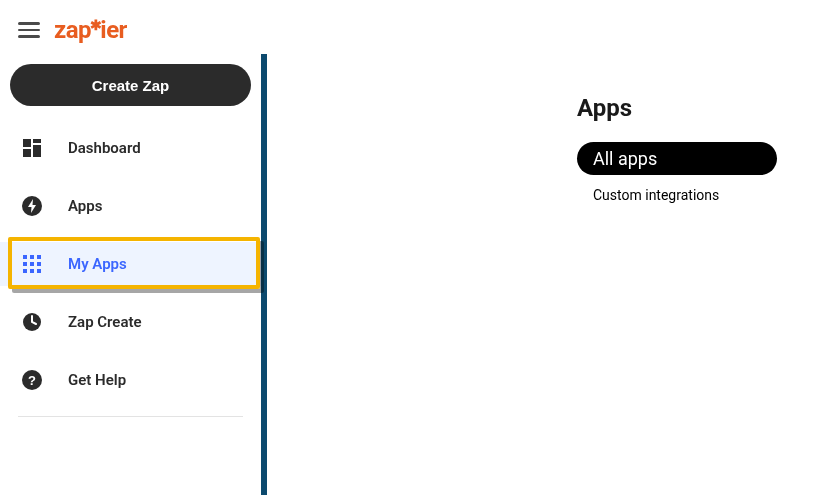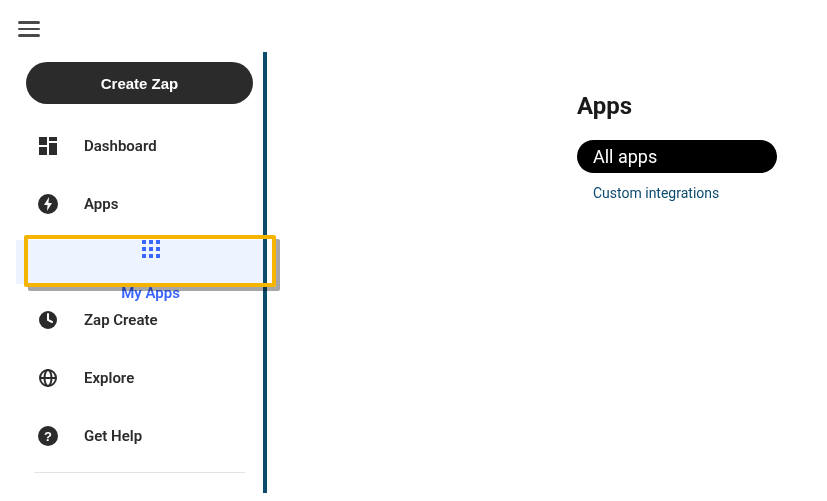--- a/index.html
+++ b/index.html
@@ -57,24 +57,23 @@
   
   .layout {
     display: flex;
     height: calc(100% - 60px);
   }
 
   
   .sidebar {
     width: 270px;
     padding: 10px 0 0 0;
-    border-right: 4px solid #0c4a6e;
+    border-right: 6px solid #0c4a6e;
     background: #fff;
     position: relative;
-    margin-left: 16px;
   }
   .create-zap {
     margin: 0 10px 18px 10px;
     background: #2b2b2b;
     color: #fff;
     font-weight: 700;
     font-size: 15px;
     border: none;
     border-radius: 24px;
     height: 42px;
@@ -150,36 +149,39 @@
     color: #fff;
     font-size: 18px;
     padding: 6px 16px;
     border-radius: 18px;
     width: 200px;
     cursor: pointer;
   }
   .filter-link {
     display: block;
     font-size: 14px;
-    color: #0c4a6e;
+    color: #000000;
     padding: 12px 16px 0 16px;
     cursor: pointer;
   }
 
   svg { display: block; }
 </style>
 </head>
 <body>
 
 <div class="header">
   <div class="hamburger">
     <span></span>
       <span></span>
       <span></span>
   </div>
+  <div class="logo">
+    zap<span class="asterisk">✱</span>ier
+  </div>
 </div>
 
 <div class="layout">
   <div class="sidebar">
     <button class="create-zap">Create Zap</button>
 
     <div class="nav">
 
       <div class="nav-item">
         <span class="icon">
@@ -196,21 +198,21 @@
       <div class="nav-item">
         <span class="icon">
           <svg width="20" height="20" viewBox="0 0 20 20">
               <circle cx="10" cy="10" r="10" fill="#2b2b2b"></circle>
               <path d="M11 3 L6 11 L9.5 11 L9 17 L14 9 L10.5 9 Z" fill="#fff"></path>
             </svg>
         </span>
         <span>Apps</span>
       </div>
 
-      <div class="nav-item selected" style="margin-bottom:14px;flex-direction:column;">
+      <div class="nav-item selected" style="margin-bottom:14px;">
         <span class="icon">
           <svg width="18" height="18" viewBox="0 0 18 18" fill="currentColor">
               <rect x="0" y="0" width="4" height="4"></rect>
               <rect x="7" y="0" width="4" height="4"></rect>
               <rect x="14" y="0" width="4" height="4"></rect>
               <rect x="0" y="7" width="4" height="4"></rect>
               <rect x="7" y="7" width="4" height="4"></rect>
               <rect x="14" y="7" width="4" height="4"></rect>
               <rect x="0" y="14" width="4" height="4"></rect>
               <rect x="7" y="14" width="4" height="4"></rect>
@@ -224,30 +226,20 @@
       <div class="nav-item">
         <span class="icon">
           <svg width="20" height="20" viewBox="0 0 20 20">
               <circle cx="10" cy="10" r="9" fill="#2b2b2b"></circle>
               <path d="M10 4 L10 10 L14 12" stroke="#fff" stroke-width="2" fill="none" stroke-linecap="round"></path>
             </svg>
         </span>
         <span>Zap Create</span>
       </div>
 
-      <div class="nav-item">
-        <span class="icon">
-          <svg width="20" height="20" viewBox="0 0 20 20" fill="none" stroke="#2b2b2b" stroke-width="2">
-              <circle cx="10" cy="10" r="8"></circle>
-              <ellipse cx="10" cy="10" rx="3.5" ry="8"></ellipse>
-              <line x1="2" y1="10" x2="18" y2="10"></line>
-            </svg>
-        </span>
-        <span>Explore</span>
-      </div>
 
       <div class="nav-item">
         <span class="icon">
           <svg width="20" height="20" viewBox="0 0 20 20">
               <circle cx="10" cy="10" r="10" fill="#2b2b2b"></circle>
               <text x="10" y="15" text-anchor="middle" font-size="13" font-weight="700" fill="#fff" font-family="Arial">?</text>
             </svg>
         </span>
         <span>Get Help</span>
       </div>

